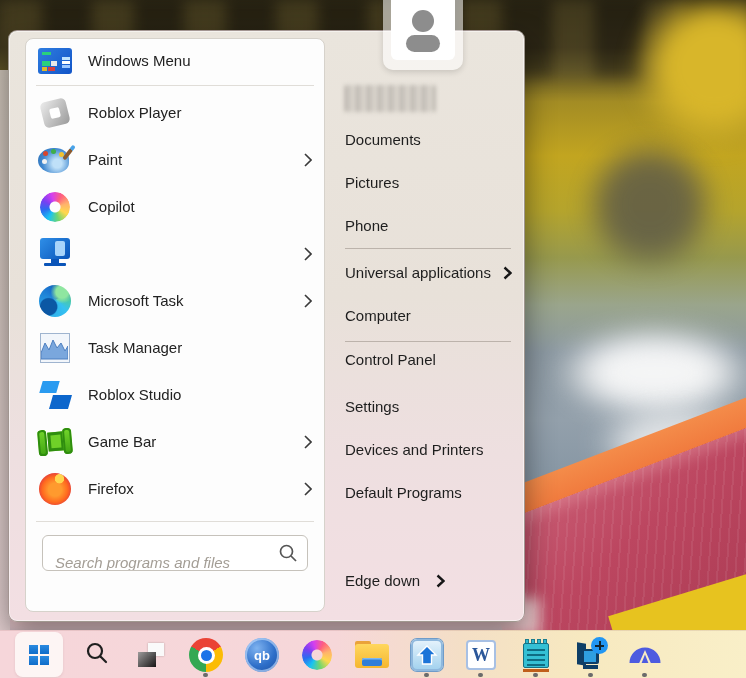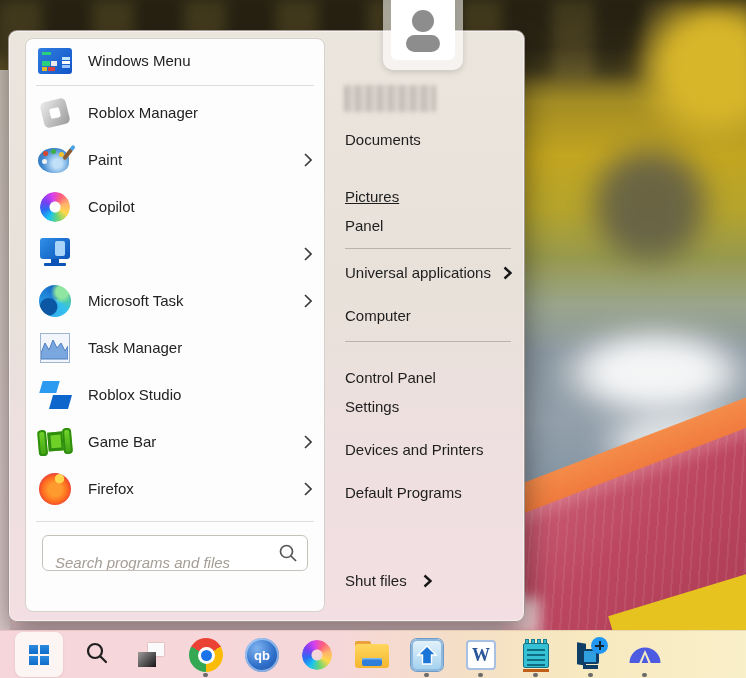--- a/index.html
+++ b/index.html
@@ -207,21 +207,21 @@
       </span>
       <span class="app-label">Windows Menu</span>
     </div>
 
     <div class="lp-divider"></div>
 
     <div class="app-row">
       <span class="ic">
           <span class="rp"></span>
         </span>
-      <span class="app-label">Roblox Manager</span>
+      <span class="app-label">Roblox Player</span>
     </div>
 
     <div class="app-row">
       <span class="ic">
         <span class="paint">
           <span class="pal"></span>
           <i style="left:5px;top:6px;background:#d9452c;"></i>
           <i style="left:13px;top:4px;background:#3fae49;"></i>
           <i style="left:21px;top:7px;background:#f2c12e;"></i>
           <i style="left:4px;top:14px;background:#f2f2f2;"></i>
@@ -329,44 +329,44 @@
         <svg width="20" height="20" viewBox="0 0 20 20">
             <circle cx="8.5" cy="8.5" r="6" fill="none" stroke="#555" stroke-width="1.7"></circle>
             <line x1="13" y1="13" x2="18" y2="18" stroke="#555" stroke-width="1.7"></line>
           </svg>
       </span>
     </div>
   </div>
 
   <div class="right-panel">
     <div class="r-item" style="top:131px;">Documents</div>
-    <div class="r-item" style="top:188px;text-decoration:underline;">Pictures</div>
-    <div class="r-item" style="top:217px;">Panel</div>
+    <div class="r-item" style="top:174px;">Pictures</div>
+    <div class="r-item" style="top:217px;">Phone</div>
 
     <div class="r-div" style="top:248px;"></div>
 
     <div class="r-item" style="top:264px;">
       <span>Universal applications</span>
       <span class="r-chev">
         <svg width="9" height="14" viewBox="0 0 9 14">
             <polyline points="1.5,1.5 7.5,7 1.5,12.5" fill="none" stroke="#161616" stroke-width="2.4"></polyline>
           </svg>
       </span>
     </div>
     <div class="r-item" style="top:307px;">Computer</div>
 
     <div class="r-div" style="top:341px;"></div>
 
-    <div class="r-item" style="top:369px;">Control Panel</div>
+    <div class="r-item" style="top:351px;">Control Panel</div>
     <div class="r-item" style="top:398px;">Settings</div>
     <div class="r-item" style="top:441px;">Devices and Printers</div>
     <div class="r-item" style="top:484px;">Default Programs</div>
 
     <div class="r-item" style="top:572px;">
-      <span>Shut files</span>
+      <span>Edge down</span>
       <span class="r-chev" style="margin-left:16px;">
         <svg width="9" height="14" viewBox="0 0 9 14">
             <polyline points="1.5,1.5 7.5,7 1.5,12.5" fill="none" stroke="#161616" stroke-width="2.4"></polyline>
           </svg>
       </span>
     </div>
   </div>
 
   <div class="avatar-frame">
     <div class="avatar-card">

